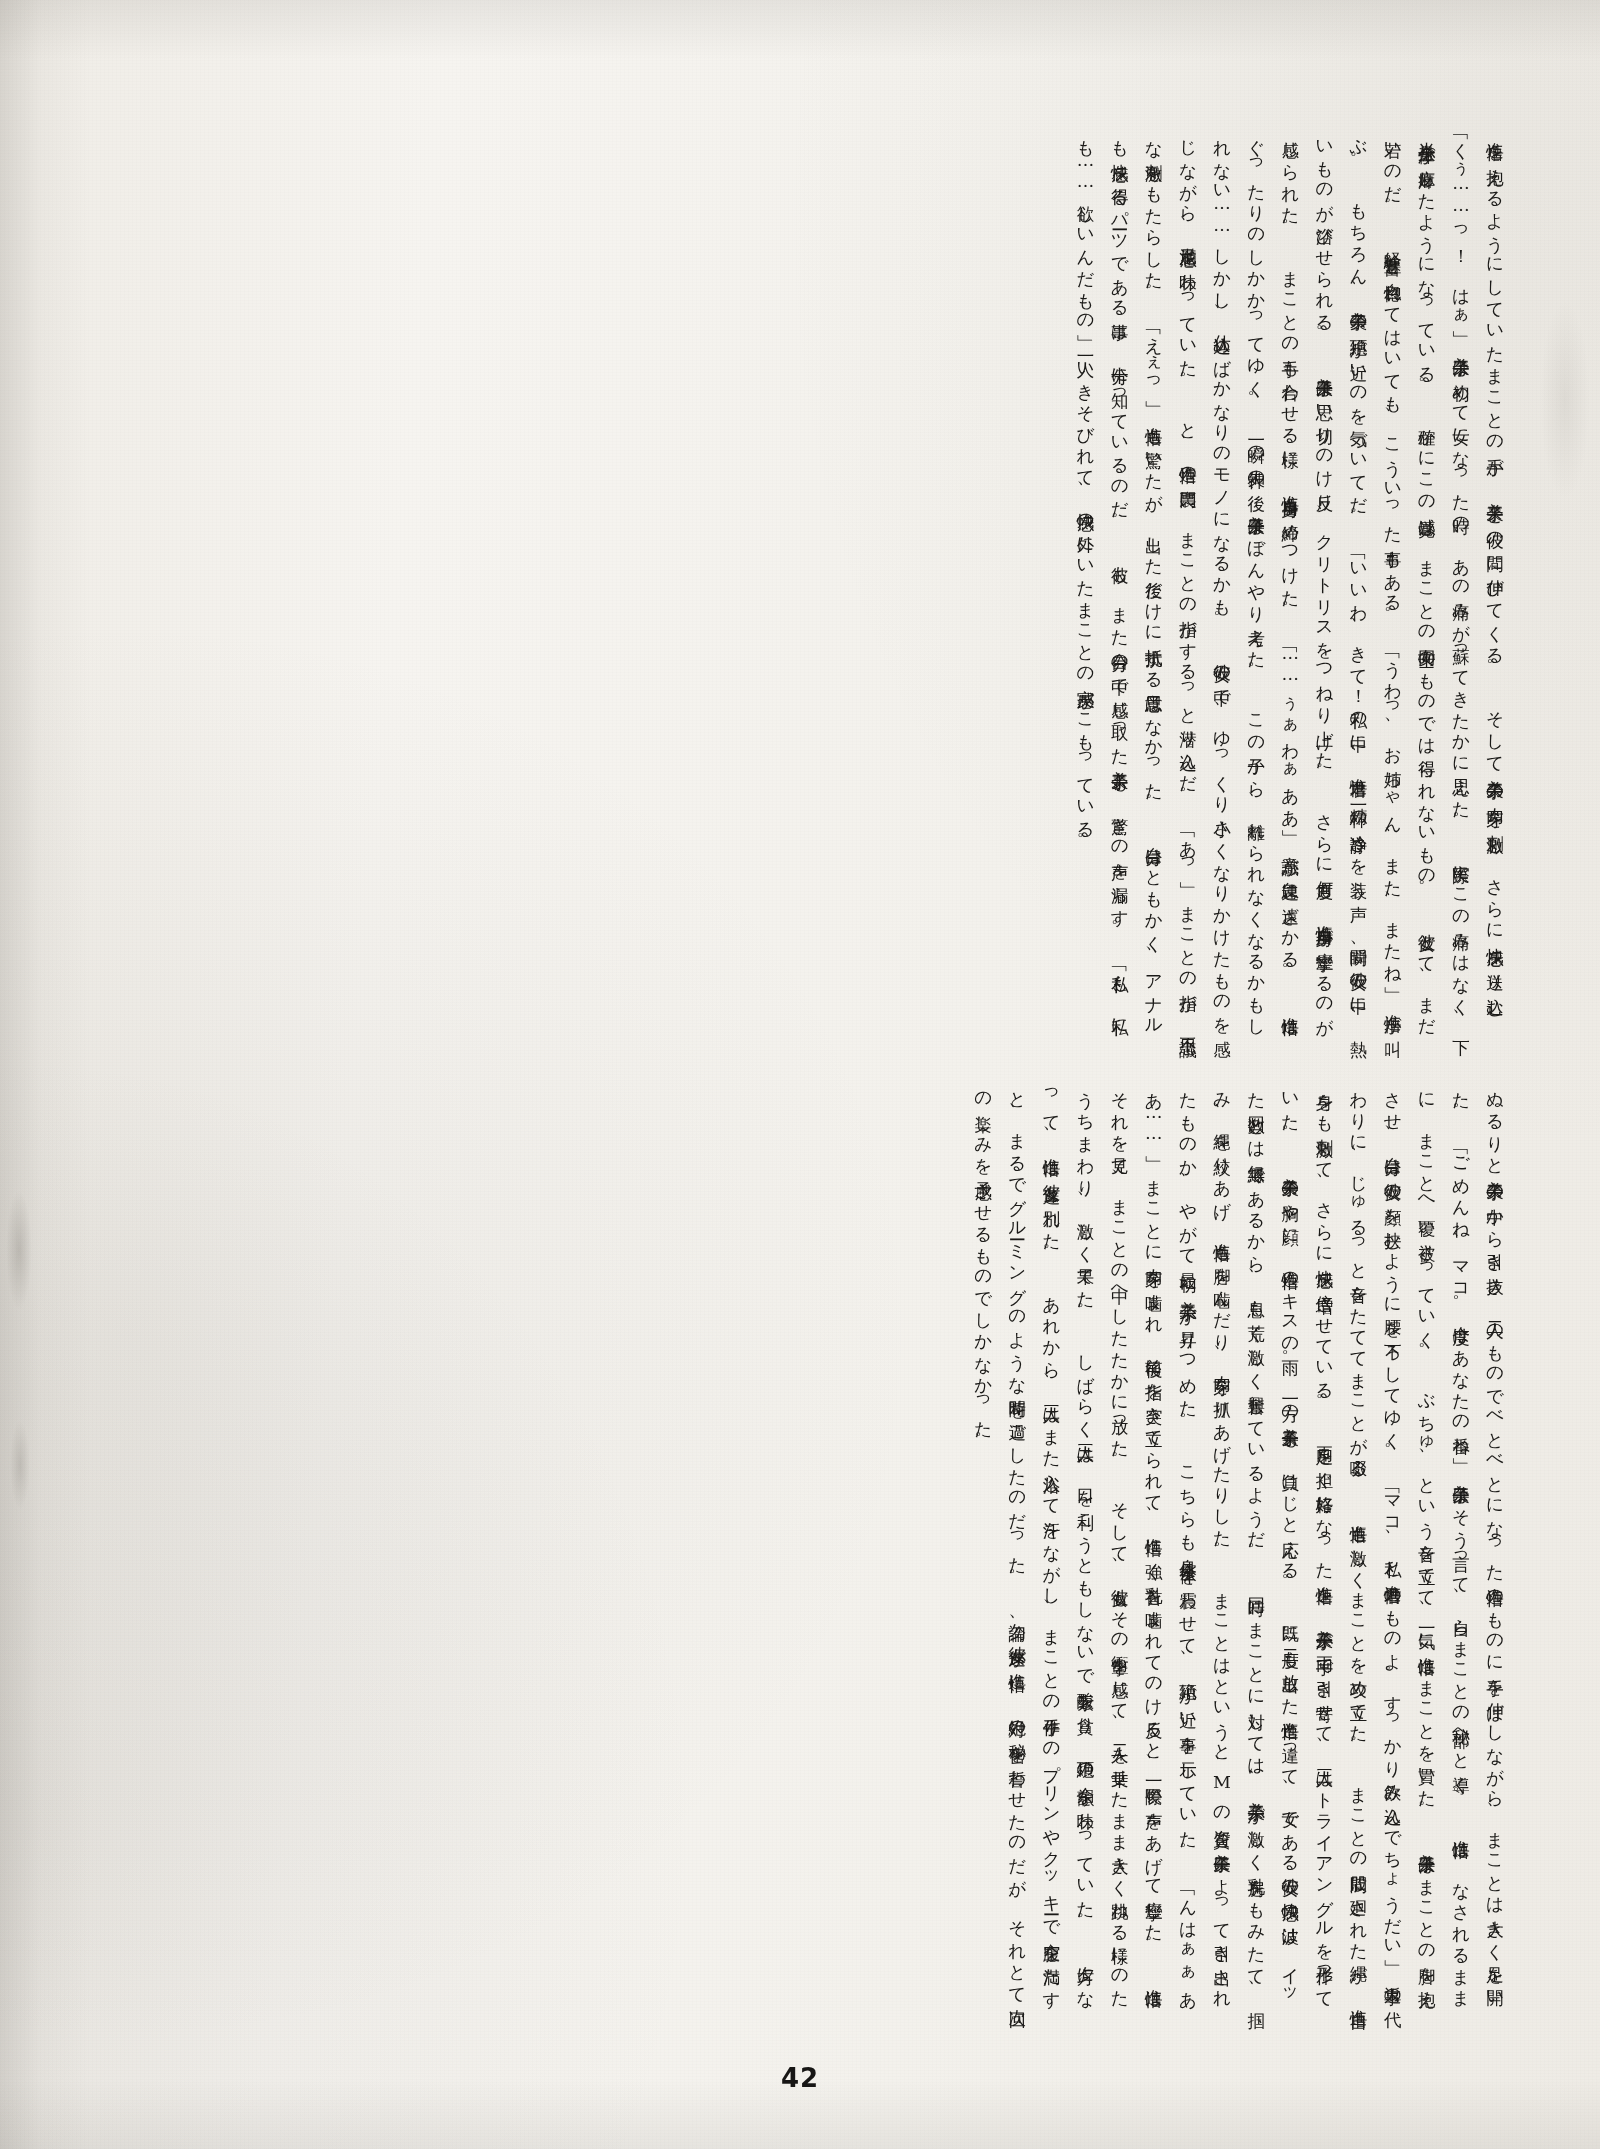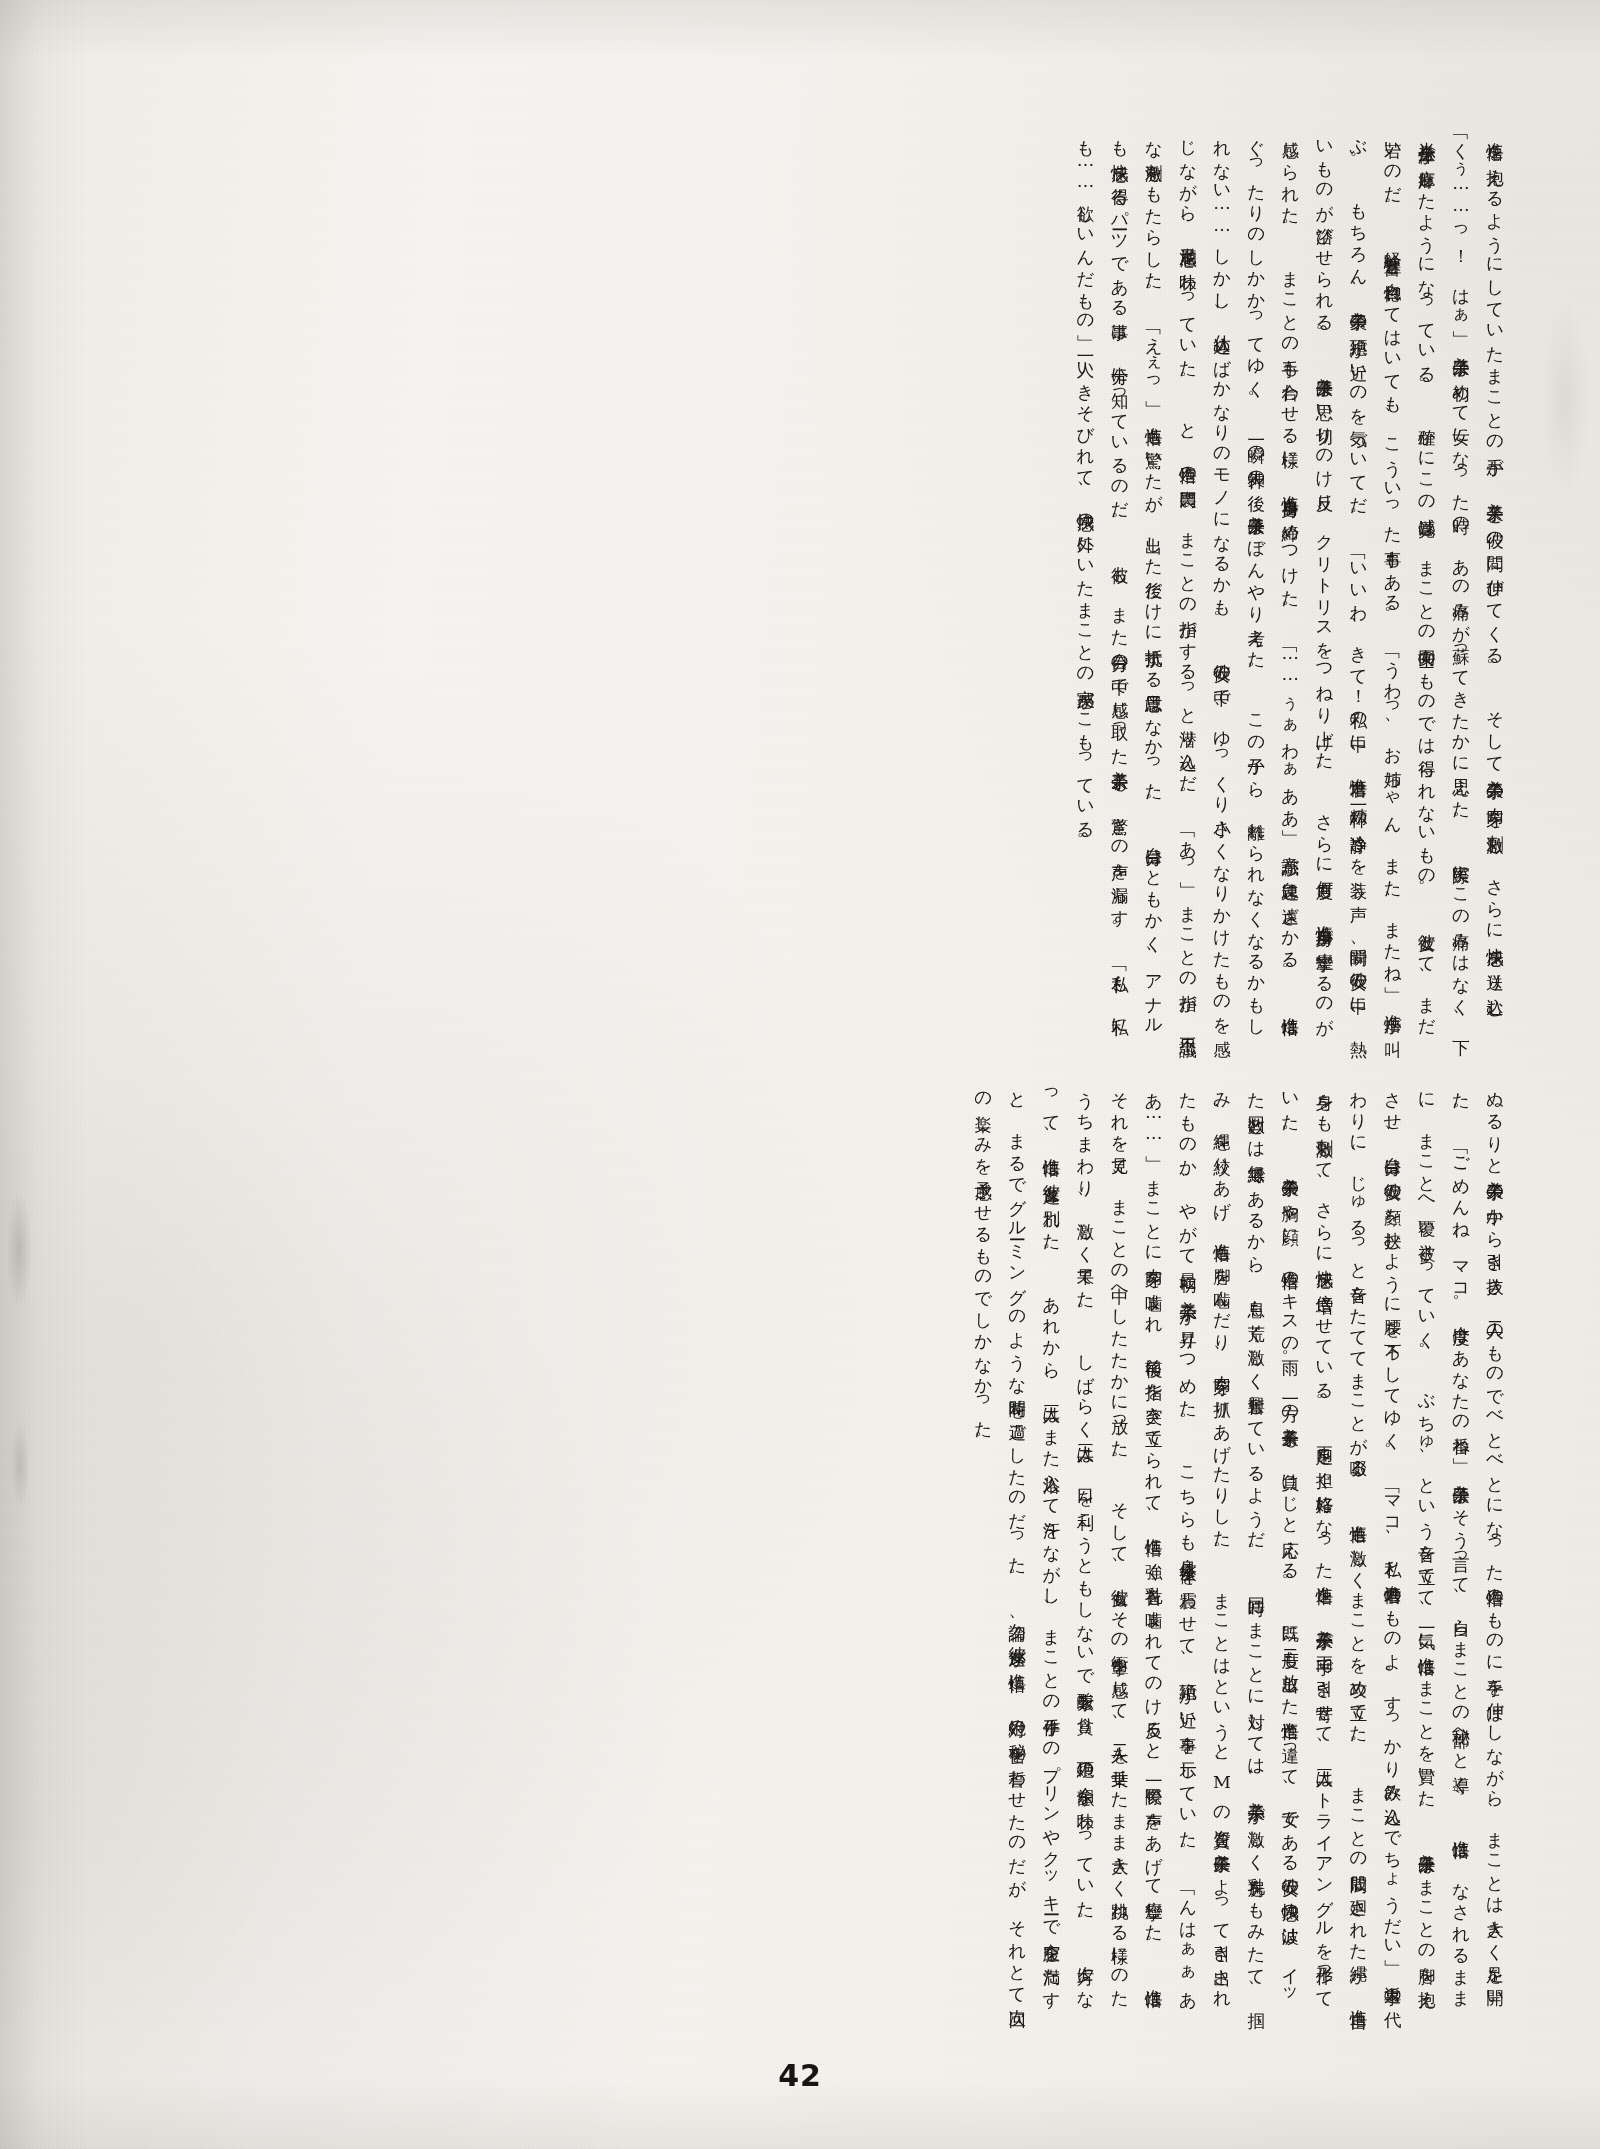--- a/index.html
+++ b/index.html
@@ -87,21 +87,21 @@
     height: 920px;
   }
 
   .page-number {
     position: absolute;
     left: 0;
     right: 0;
     bottom: 56px;
     text-align: center;
     font-family: "DejaVu Sans", "Liberation Sans", sans-serif;
-    font-size: 30px;
+    font-size: 26px;
     font-weight: 700;
     color: #171615;
     letter-spacing: 1px;
   }
 
   
   .smudge {
     position: absolute;
     border-radius: 50%;
     pointer-events: none;

